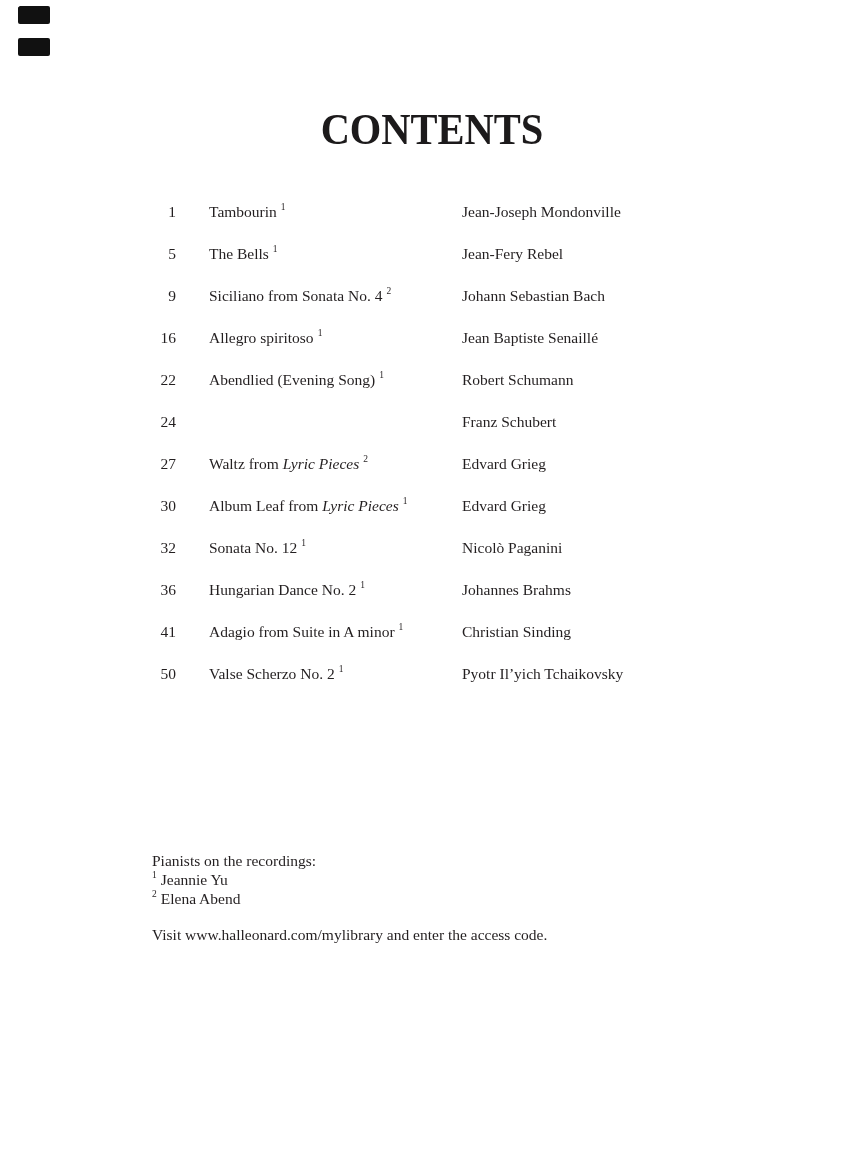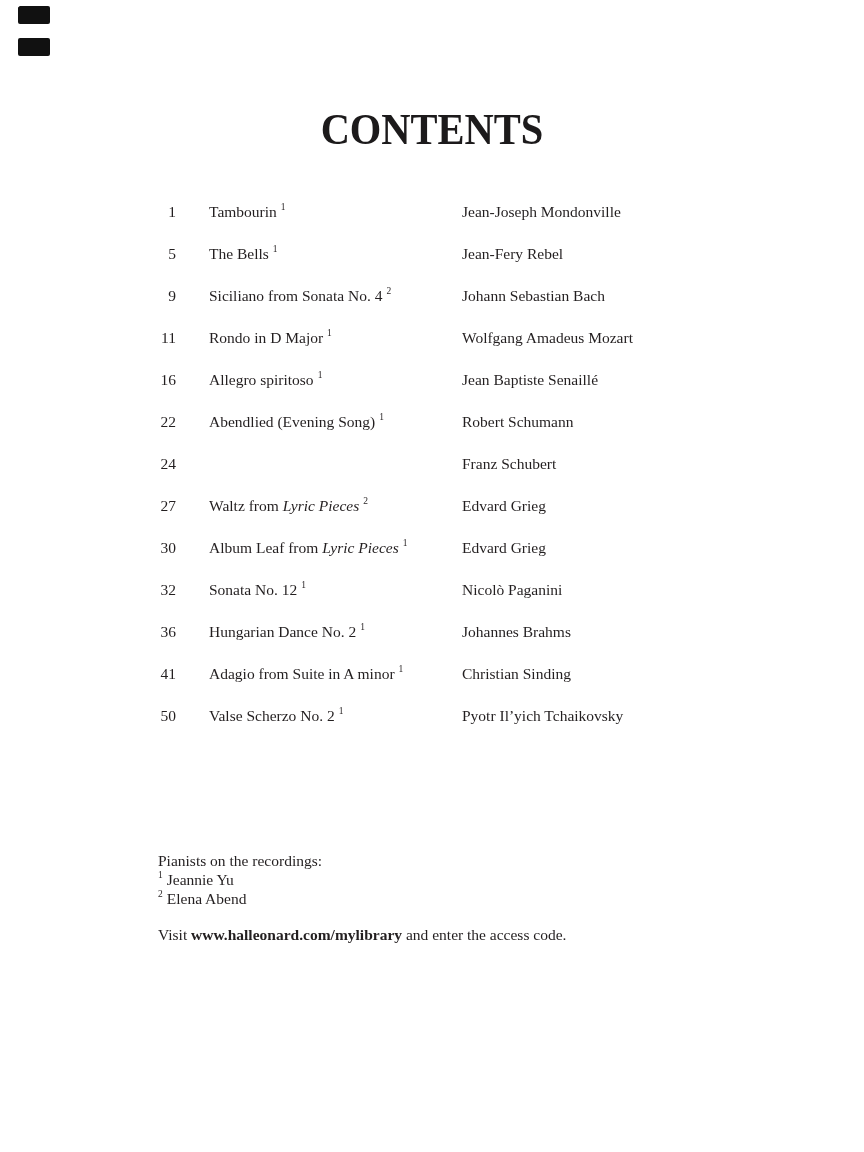--- a/index.html
+++ b/index.html
@@ -32,33 +32,33 @@
   .toc-row { position:relative; height:42px; font-size:15.5px; line-height:20px; }
   .toc-row .num      { position:absolute; left:0;    top:2px; width:166px; text-align:right; }
   .toc-row .rtitle   { position:absolute; left:199px; top:2px; white-space:nowrap; }
   .toc-row .composer { position:absolute; left:452px; top:2px; white-space:nowrap; }
   .toc-row sup {
     font-size:9.5px; line-height:0;
     position:relative; top:-1px;
     margin-left:4px;
   }
   .footer {
-    position:absolute; left:148px; top:851px;
+    position:absolute; left:142px; top:851px;
     font-size:15.5px; line-height:19px;
     width:660px;
   }
   .footer .line { white-space:nowrap; }
   .footer sup {
     font-size:9.5px; line-height:0;
     position:relative; top:-1px;
     margin-right:4px;
   }
   .footer .price-note { margin-top:22px; }
   .footer .visit-line { margin-top:17px; }
-  .footer b { font-weight:bold; }
+  .footer b { font-weight:normal; }
 </style>
 </head>
 <body>
 
 <div class="page">
 
   <div class="scan-mark m1"></div>
   <div class="scan-mark m2"></div>
 
   <h1 class="page-title">CONTENTS</h1>
@@ -71,25 +71,20 @@
       </div>
       <div class="toc-row">
         <span class="num">5</span>
         <span class="rtitle">The Bells<sup>1</sup></span>
         <span class="composer">Jean-Fery Rebel</span>
       </div>
       <div class="toc-row">
         <span class="num">9</span>
         <span class="rtitle">Siciliano from Sonata No. 4<sup>2</sup></span>
         <span class="composer">Johann Sebastian Bach</span>
-      </div>
-      <div class="toc-row">
-        <span class="num">11</span>
-        <span class="rtitle">Rondo in D Major<sup>1</sup></span>
-        <span class="composer">Wolfgang Amadeus Mozart</span>
       </div>
       <div class="toc-row">
         <span class="num">16</span>
         <span class="rtitle">Allegro spiritoso<sup>1</sup></span>
         <span class="composer">Jean Baptiste Senaillé</span>
       </div>
       <div class="toc-row">
         <span class="num">22</span>
         <span class="rtitle">Abendlied (Evening Song)<sup>1</sup></span>
         <span class="composer">Robert Schumann</span>

